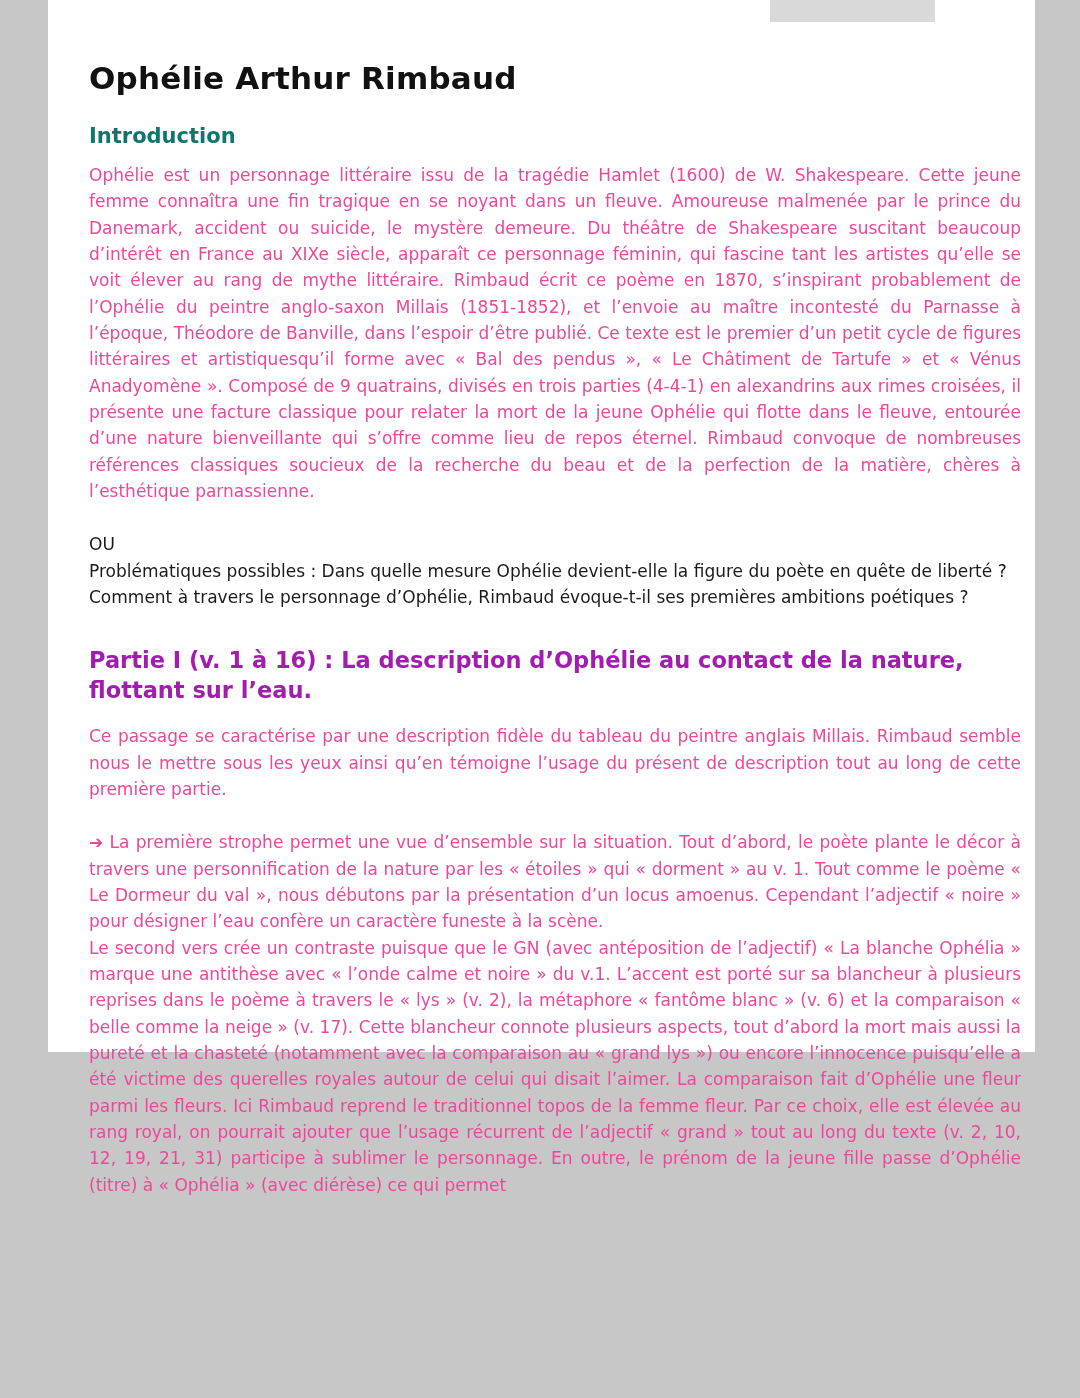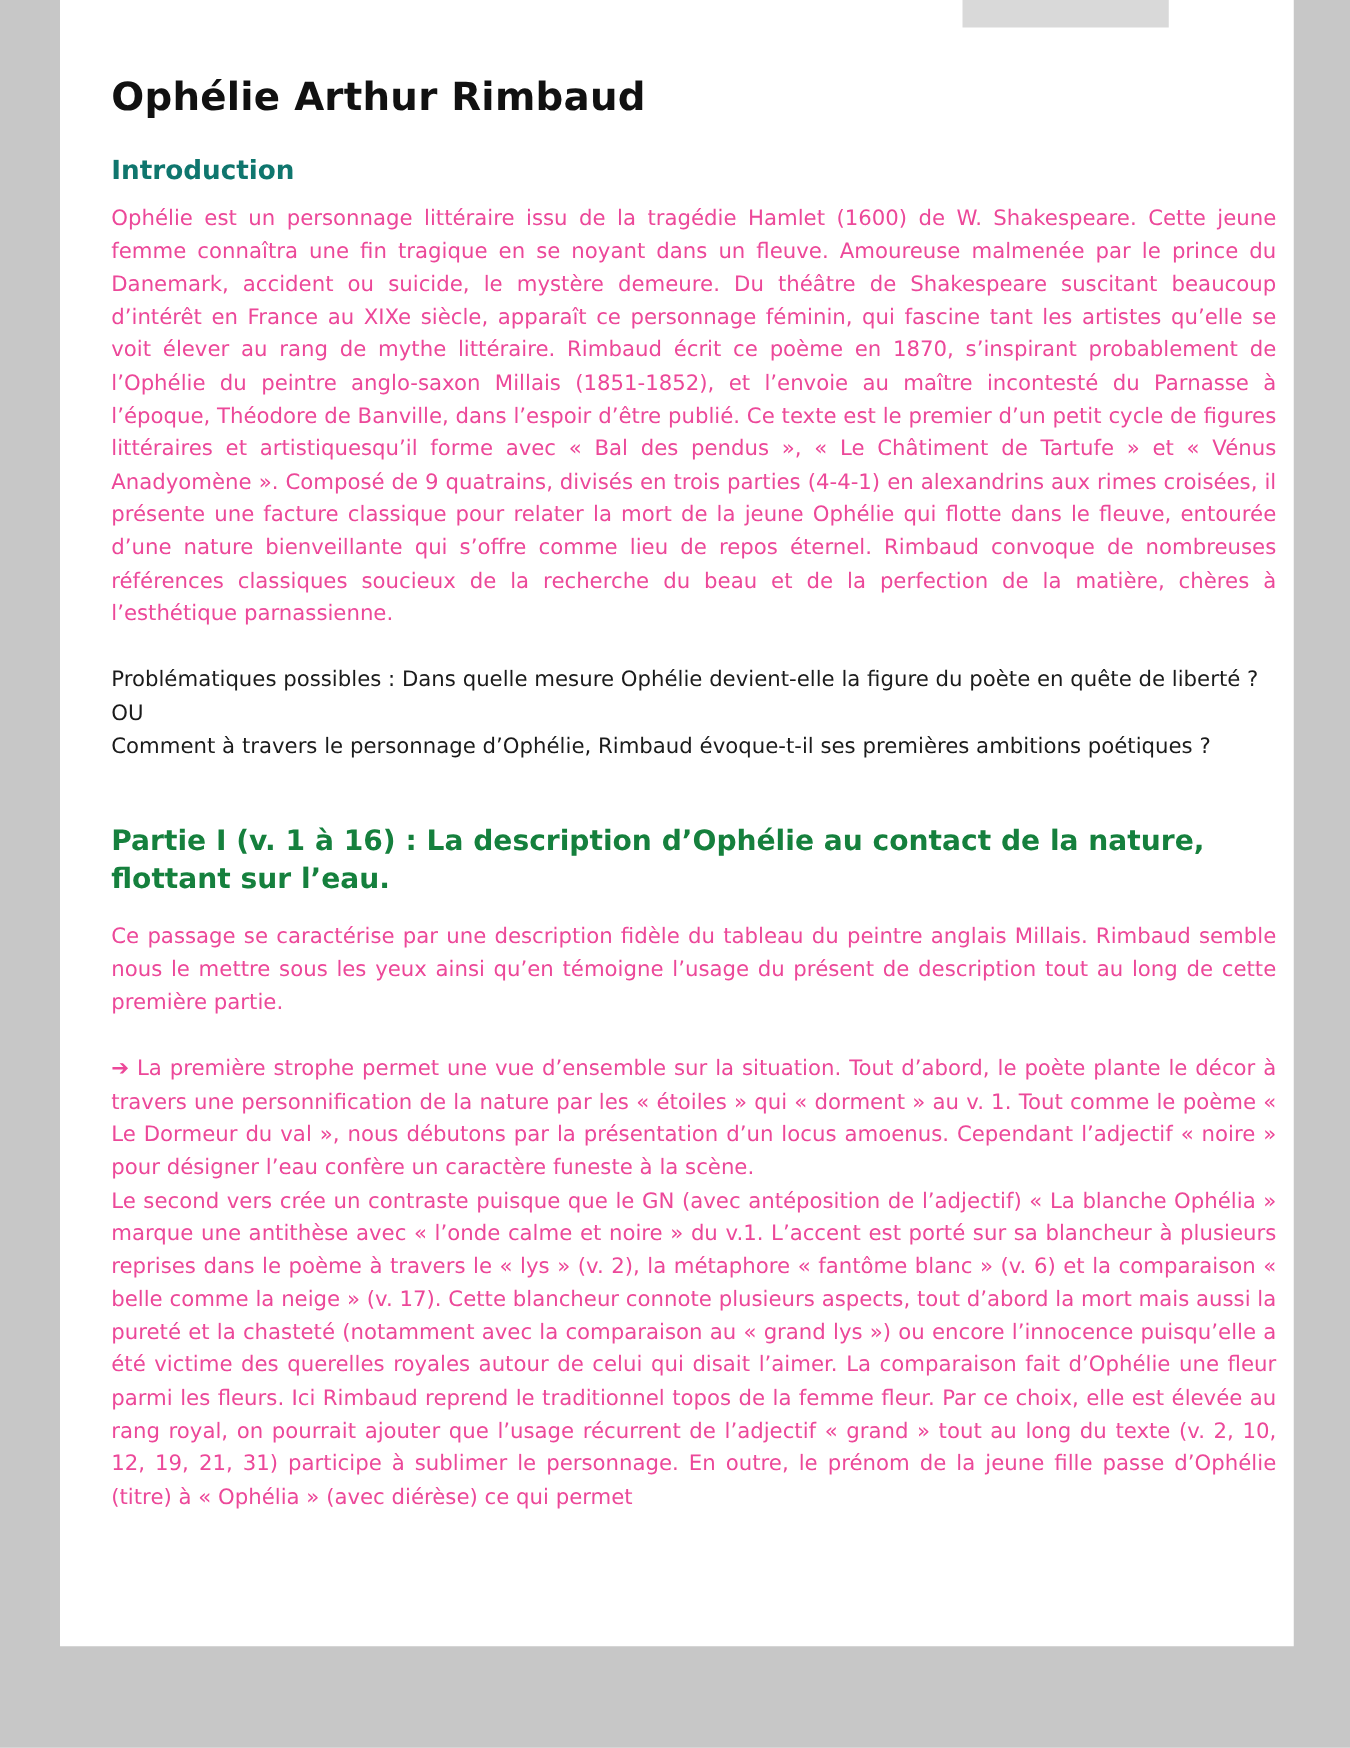--- a/index.html
+++ b/index.html
@@ -13,21 +13,21 @@
     width: 1080px;
     height: 1398px;
     background: #c7c7c7;
     overflow: hidden;
   }
   .page {
     position: absolute;
     top: 0;
     left: 48px;
     width: 987px;
-    height: 1317px;
+    height: 1052px;
     background: #ffffff;
   }
   .top-overlay {
     position: absolute;
     top: 0;
     left: 770px;
     width: 165px;
     height: 22px;
     background: #d9d9d9;
     z-index: 2;
@@ -47,22 +47,22 @@
   h2.section-heading {
     font-size: 21px;
     font-weight: 800;
     color: #0f766e;
     margin-bottom: 14px;
   }
   h2.part-heading {
     font-size: 22.5px;
     font-weight: 800;
     line-height: 1.35;
-    color: #15803d;
-    margin-top: 47px;
+    color: #a21caf;
+    margin-top: 34px;
     margin-bottom: 18px;
   }
   p.body-text {
     font-size: 17px;
     line-height: 1.55;
     text-align: justify;
     color: #ec4899;
   }
   p.spaced-after { margin-bottom: 27px; }
   .problematique-block { margin-bottom: 4px; }
@@ -83,22 +83,22 @@
   <div class="page">
     <div class="content">
 
       <h1 class="doc-title">Ophélie Arthur Rimbaud</h1>
 
       <h2 class="section-heading">Introduction</h2>
 
       <p class="body-text spaced-after">Ophélie est un personnage littéraire issu de la tragédie Hamlet (1600) de W. Shakespeare. Cette jeune femme connaîtra une fin tragique en se noyant dans un fleuve. Amoureuse malmenée par le prince du Danemark, accident ou suicide, le mystère demeure. Du théâtre de Shakespeare suscitant beaucoup d’intérêt en France au XIXe siècle, apparaît ce personnage féminin, qui fascine tant les artistes qu’elle se voit élever au rang de mythe littéraire. Rimbaud écrit ce poème en 1870, s’inspirant probablement de l’Ophélie du peintre anglo-saxon Millais (1851-1852), et l’envoie au maître incontesté du Parnasse à l’époque, Théodore de Banville, dans l’espoir d’être publié. Ce texte est le premier d’un petit cycle de figures littéraires et artistiquesqu’il forme avec « Bal des pendus », « Le Châtiment de Tartufe » et « Vénus Anadyomène ». Composé de 9 quatrains, divisés en trois parties (4-4-1) en alexandrins aux rimes croisées, il présente une facture classique pour relater la mort de la jeune Ophélie qui flotte dans le fleuve, entourée d’une nature bienveillante qui s’offre comme lieu de repos éternel. Rimbaud convoque de nombreuses références classiques soucieux de la recherche du beau et de la perfection de la matière, chères à l’esthétique parnassienne.</p>
 
       <div class="problematique-block">
+        <div>OU</div>
         <div>Problématiques possibles : Dans quelle mesure Ophélie devient-elle la figure du poète en quête de liberté ?</div>
-        <div>OU</div>
         <div>Comment à travers le personnage d’Ophélie, Rimbaud évoque-t-il ses premières ambitions poétiques ?</div>
       </div>
 
       <h2 class="part-heading">Partie I (v. 1 à 16) : La description d’Ophélie au contact de la nature, flottant sur l’eau.</h2>
 
       <p class="body-text">Ce passage se caractérise par une description fidèle du tableau du peintre anglais Millais. Rimbaud semble nous le mettre sous les yeux ainsi qu’en témoigne l’usage du présent de description tout au long de cette première partie.</p>
 
       <div class="gap-line"></div>
 
       <p class="body-text">➔ La première strophe permet une vue d’ensemble sur la situation. Tout d’abord, le poète plante le décor à travers une personnification de la nature par les « étoiles » qui « dorment » au v. 1. Tout comme le poème « Le Dormeur du val », nous débutons par la présentation d’un locus amoenus. Cependant l’adjectif « noire » pour désigner l’eau confère un caractère funeste à la scène.</p>

